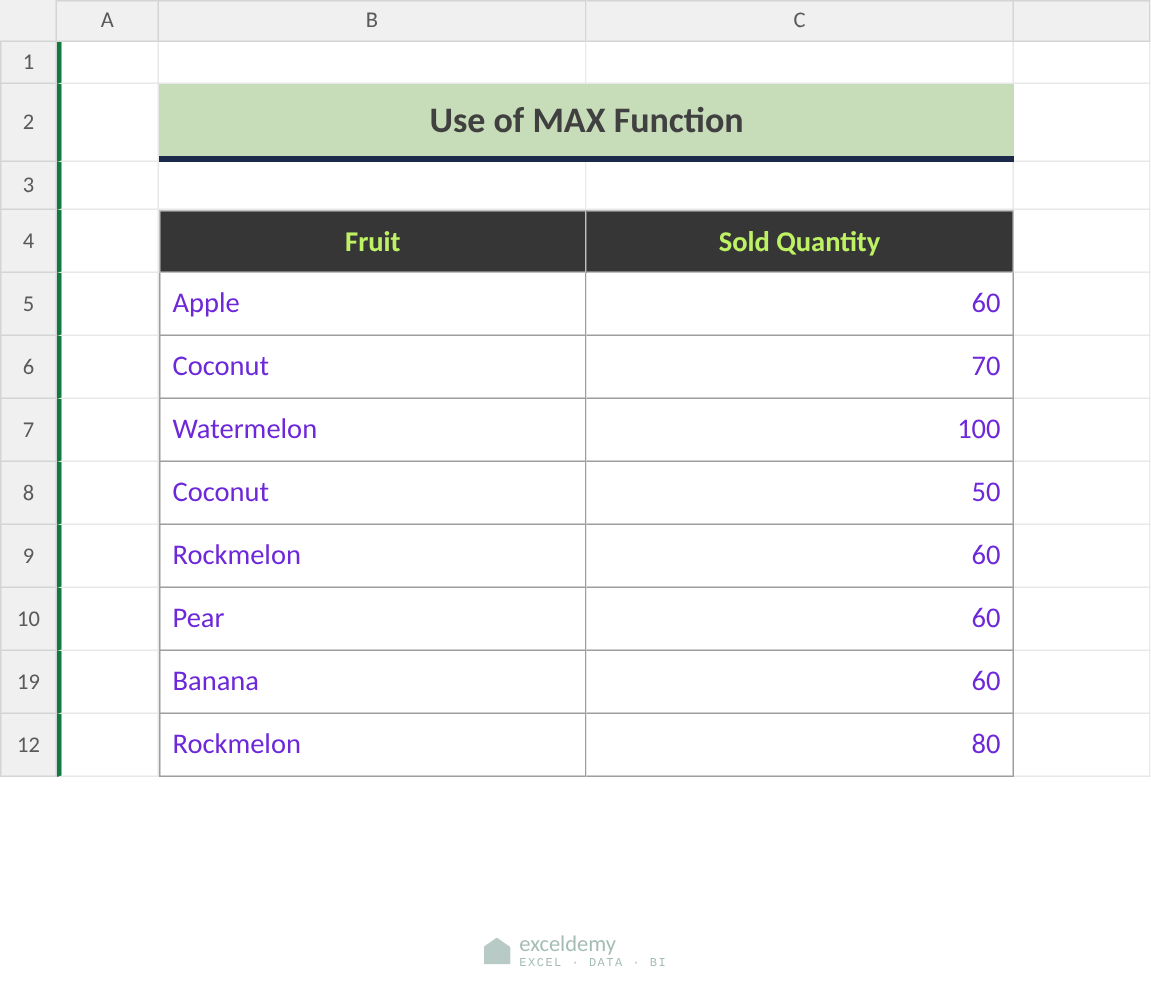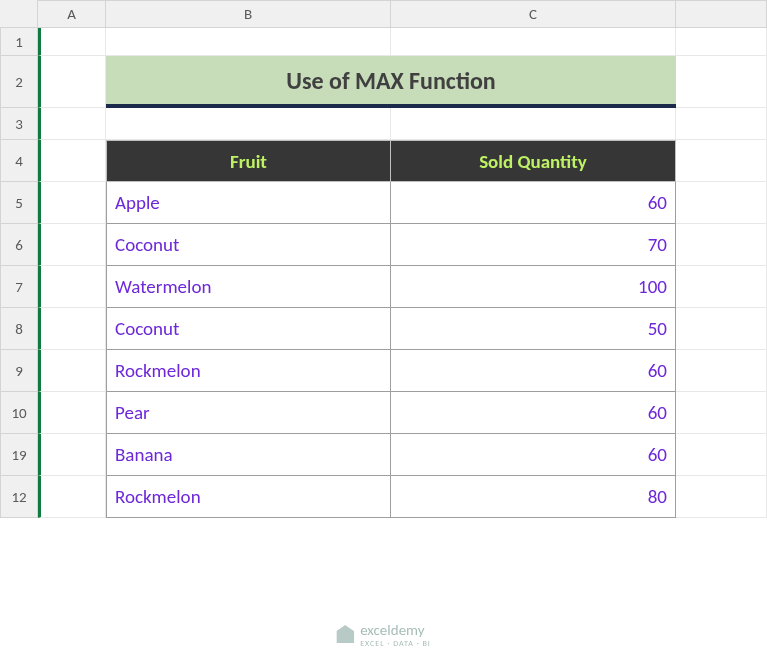--- a/index.html
+++ b/index.html
@@ -86,21 +86,21 @@
     color: #3a6b5f;
     font-size: 15px;
   }
   .watermark .logo {
     width: 18px; height: 18px;
     background: #3a6b5f;
     clip-path: polygon(50% 0, 100% 35%, 100% 100%, 0 100%, 0 35%);
     opacity: 0.8;
   }
   .watermark .sub {
-    font-size: 8px; letter-spacing: 1px; display:block; line-height:1;
+    font-size: 8px; letter-spacing: 1px; display:block; line-height:1;font-family:Liberation Mono, monospace;
   }
 </style>
 </head>
 <body>
 
 <div class="sheet">
 
   <div class="corner"></div>
   <div class="colhdr">A</div>
   <div class="colhdr">B</div>

